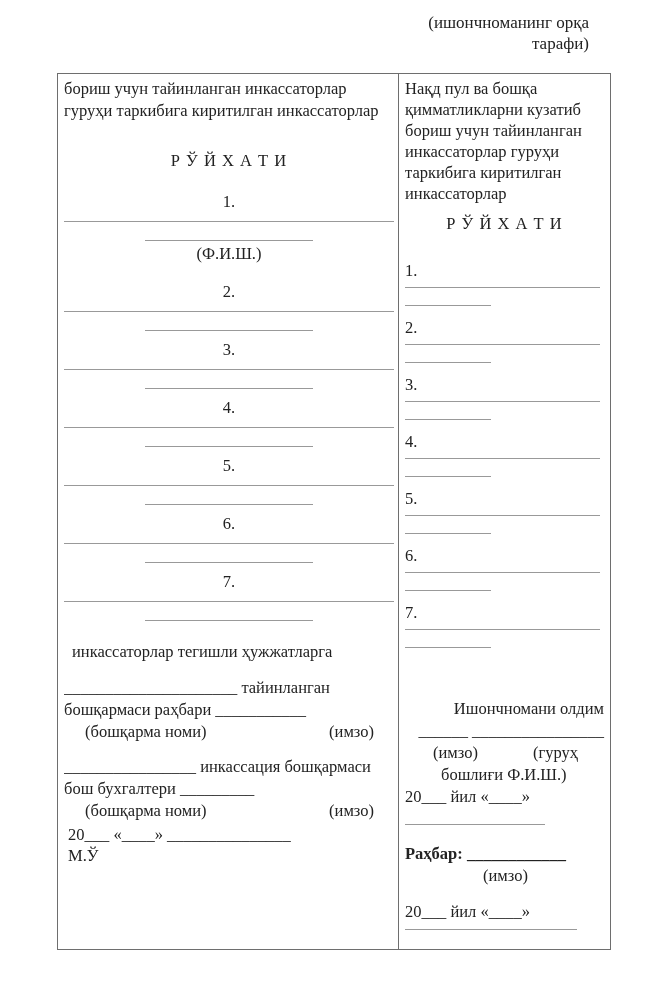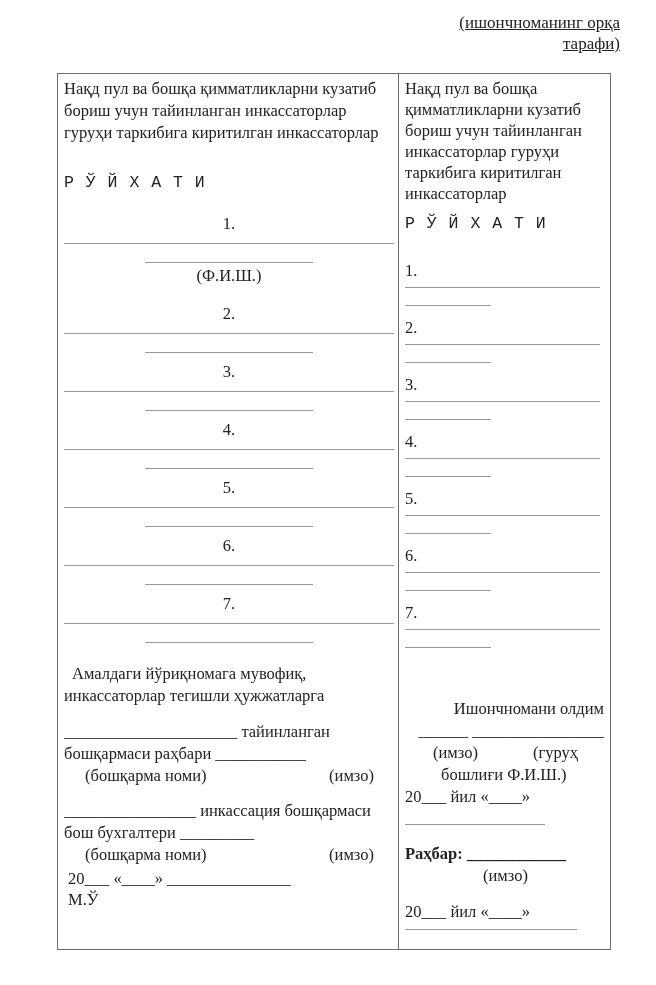--- a/index.html
+++ b/index.html
@@ -7,25 +7,24 @@
     width: 656px; height: 985px;
     background: #ffffff;
     font-family: "Liberation Serif", "DejaVu Serif", serif;
     color: #222222;
     font-size: 16.5px;
   }
   .page { position: relative; width: 656px; height: 985px; overflow: hidden; background: #fff; }
 
   .corner-note {
     width: 200px;
-    margin: 12px 36px 0 auto;
+    margin: 12px 67px 0 auto;
     text-align: right;
     font-size: 17px;
     line-height: 21px;
-    text-decoration: underline;
   }
 
   .form-table {
     display: flex;
     box-sizing: border-box;
     width: 554px;
     height: 877px;
     margin: 19px 0 0 57px;
     border: 1px solid #6e6e6e;
   }
@@ -33,21 +32,21 @@
   .cell-left {
     width: 341px;
     border-right: 1px solid #6e6e6e;
     padding: 4px 4px 0 6px;
   }
   .cell-right { flex: 1; padding: 4px 6px 0 6px; }
 
   .hline { line-height: 22px; white-space: nowrap; overflow: hidden; }
   .cell-right .hdr .hline { line-height: 21px; }
 
-  .list-title { text-align: left; letter-spacing: 1px; line-height: 22px; white-space: nowrap; font-family: Liberation Mono, monospace; }
+  .list-title { text-align: center; letter-spacing: 1px; line-height: 22px; white-space: nowrap; }
   .cell-left  .list-title { margin-top: 28px; }
   .cell-right .list-title { margin-top: 9px; }
 
   
   .clist-l { margin-top: 19px; text-align: center; }
   .item-l { margin-bottom: 8px; }
   .num { line-height: 22px; }
   .fline { height: 0; border-bottom: 1px solid #999999; }
   .item-l .fline-full  { margin-top: 8px; }
   .item-l .fline-short { width: 168px; margin: 18px auto 0 auto; }
@@ -92,21 +91,20 @@
 <body>
 
 <div class="page">
 
   <div class="corner-note">(ишончноманинг орқа тарафи)</div>
 
   <div class="form-table">
 
     <div class="cell cell-left">
       <div class="hdr">
-        <div class="hline">Нақд пул ва бошқа қимматликларни кузатиб</div>
         <div class="hline">бориш учун тайинланган инкассаторлар</div>
         <div class="hline">гуруҳи таркибига киритилган инкассаторлар</div>
       </div>
 
       <div class="list-title">Р Ў Й Х А Т И</div>
 
       <div class="clist-l">
         <div class="item-l">
           <div class="num">1.</div>
           <div class="fline fline-full"></div>
@@ -139,21 +137,20 @@
           <div class="fline fline-short"></div>
         </div>
         <div class="item-l">
           <div class="num">7.</div>
           <div class="fline fline-full"></div>
           <div class="fline fline-short"></div>
         </div>
       </div>
 
       <div class="instruction">
-        <div class="hline">Амалдаги йўриқномага мувофиқ,</div>
         <div class="hline">инкассаторлар тегишли ҳужжатларга</div>
       </div>
 
       <div class="sig-block">
         <div class="hline">_____________________ тайинланган</div>
         <div class="hline">бошқармаси раҳбари ___________</div>
         <div class="sig-labels">
           <span>(бошқарма номи)</span>
           <span>(имзо)</span>
         </div>

